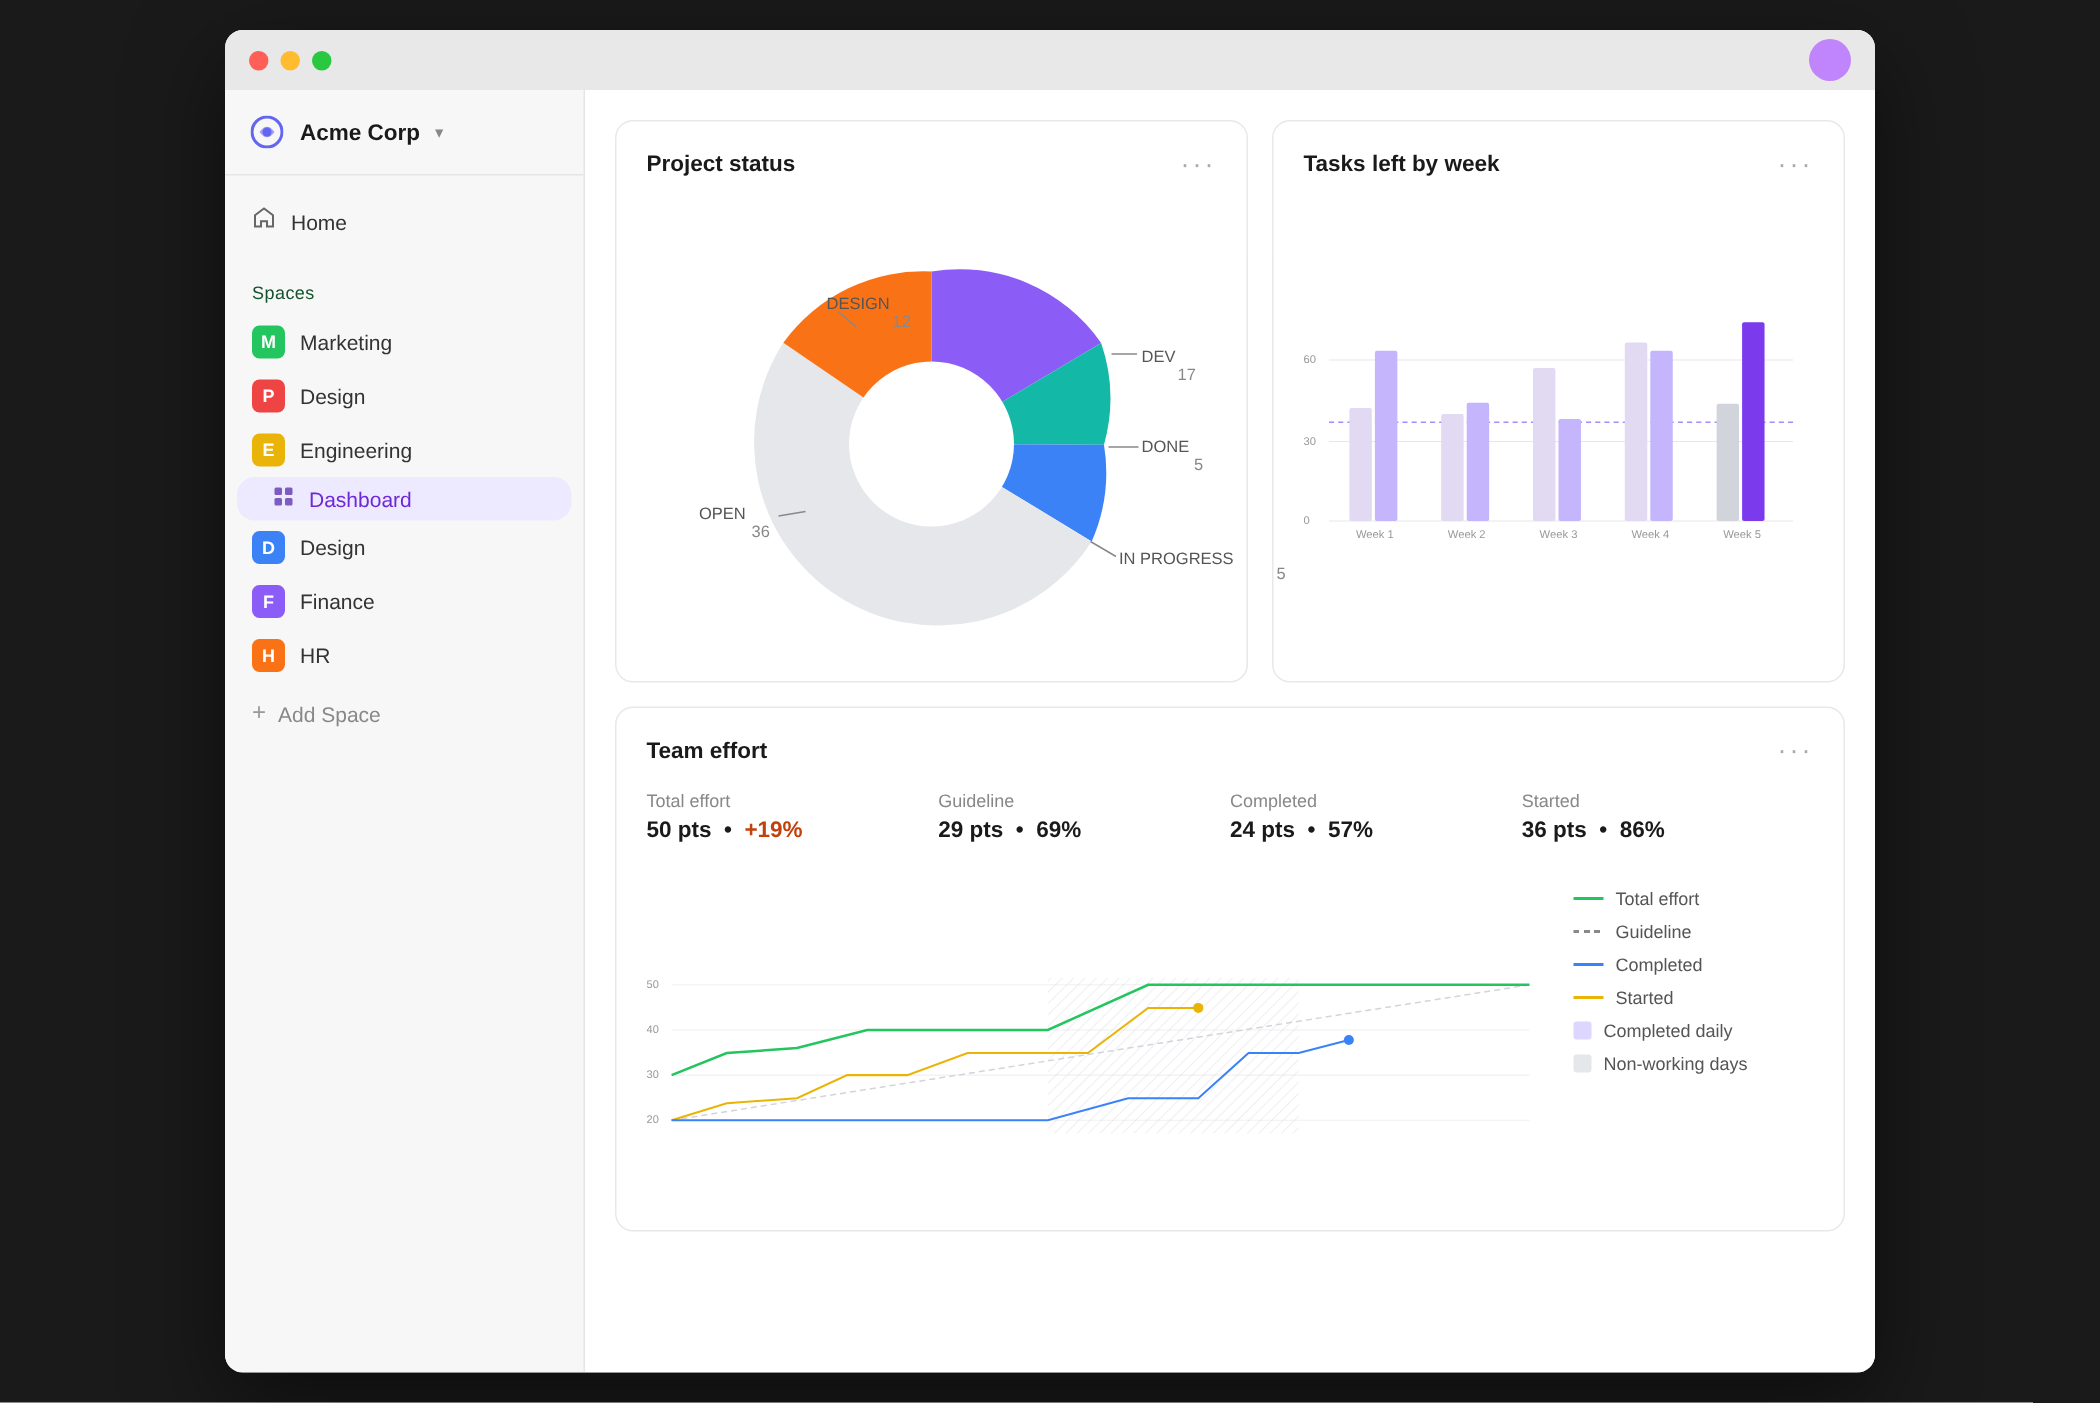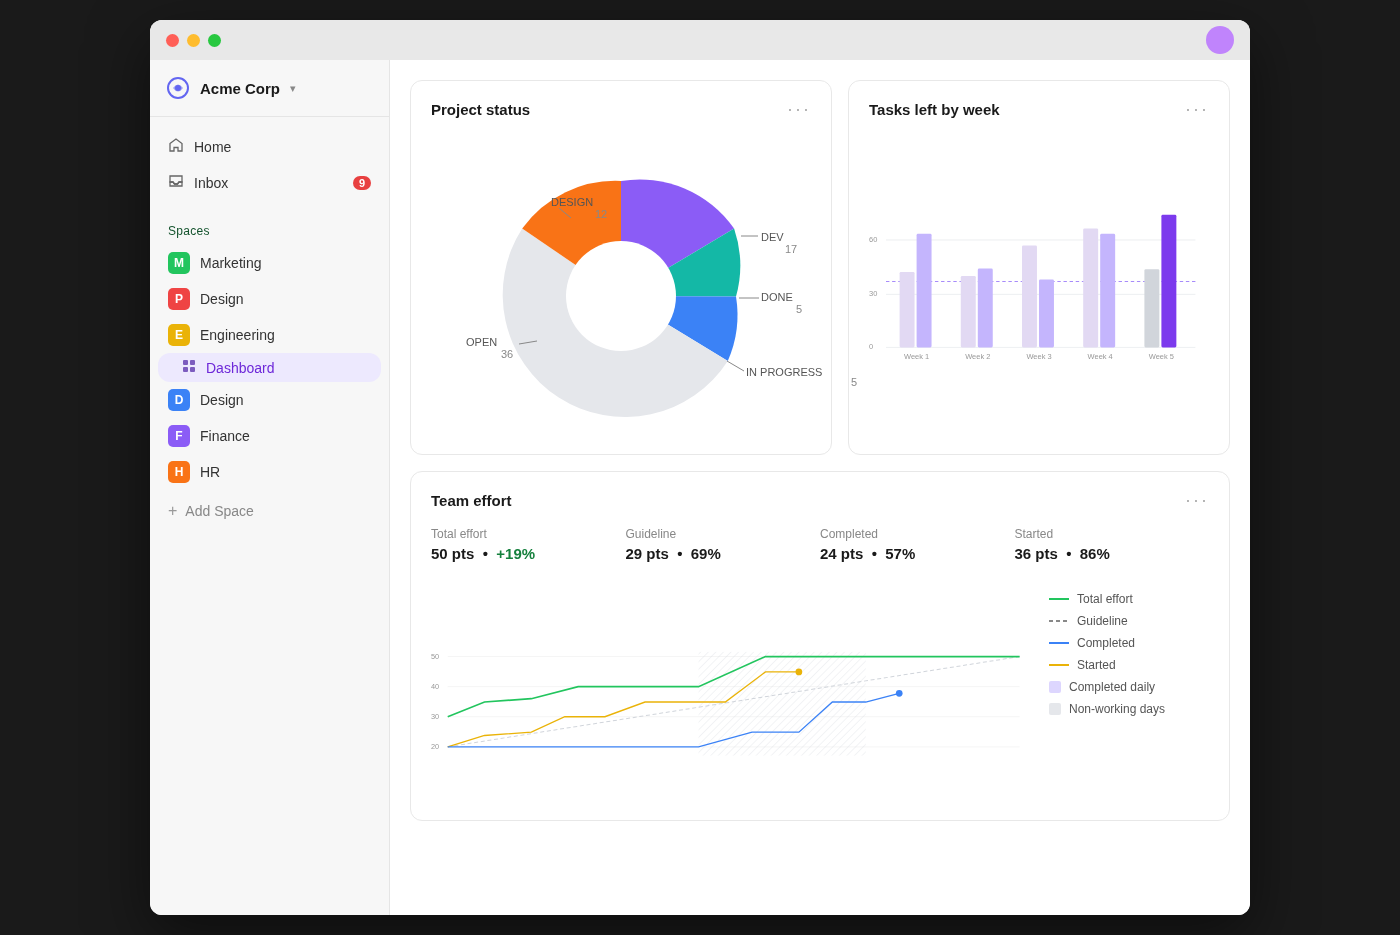--- a/index.html
+++ b/index.html
@@ -220,21 +220,21 @@
       font-size: 12px;
       color: #888;
       margin-bottom: 4px;
     }
     .metric-value {
       font-size: 15px;
       font-weight: 700;
       color: #1a1a1a;
     }
     .metric-change { color: #e84040; font-weight: 600; }
-    .metric-change.positive { color: #15803d; }
+    .metric-change.positive { color: #c2410c; }
     .line-chart-area {
       display: flex;
       gap: 16px;
     }
     .line-chart-container {
       flex: 1;
       height: 220px;
       position: relative;
     }
     .legend {
@@ -304,30 +304,20 @@
       </div>
 
       <div class="sidebar-nav">
         <div class="nav-item">
           <span class="icon">
             <svg width="16" height="16" viewBox="0 0 16 16" fill="none">
               <path d="M2 6.5L8 2l6 4.5V14H10v-3.5H6V14H2V6.5z" stroke="#666" stroke-width="1.3" fill="none"></path>
             </svg>
           </span>
           <span>Home</span>
-        </div>
-        <div class="nav-item">
-          <span class="icon">
-            <svg width="16" height="16" viewBox="0 0 16 16" fill="none">
-              <path d="M2 9h3l1.5 2h3L11 9h3V13H2V9z" stroke="#666" stroke-width="1.3" fill="none"></path>
-              <path d="M2 3h12v6h-3l-1.5 2h-3L5 9H2V3z" stroke="#666" stroke-width="1.3" fill="none"></path>
-            </svg>
-          </span>
-          <span>Inbox</span>
-          <span class="badge">9</span>
         </div>
       </div>
 
       <div class="spaces-section">
         <span class="spaces-label">Spaces</span>
       </div>
 
       <div style="padding: 0 8px;">
         <div class="space-item">
           <div class="space-avatar" style="background:#22c55e;">M</div>

